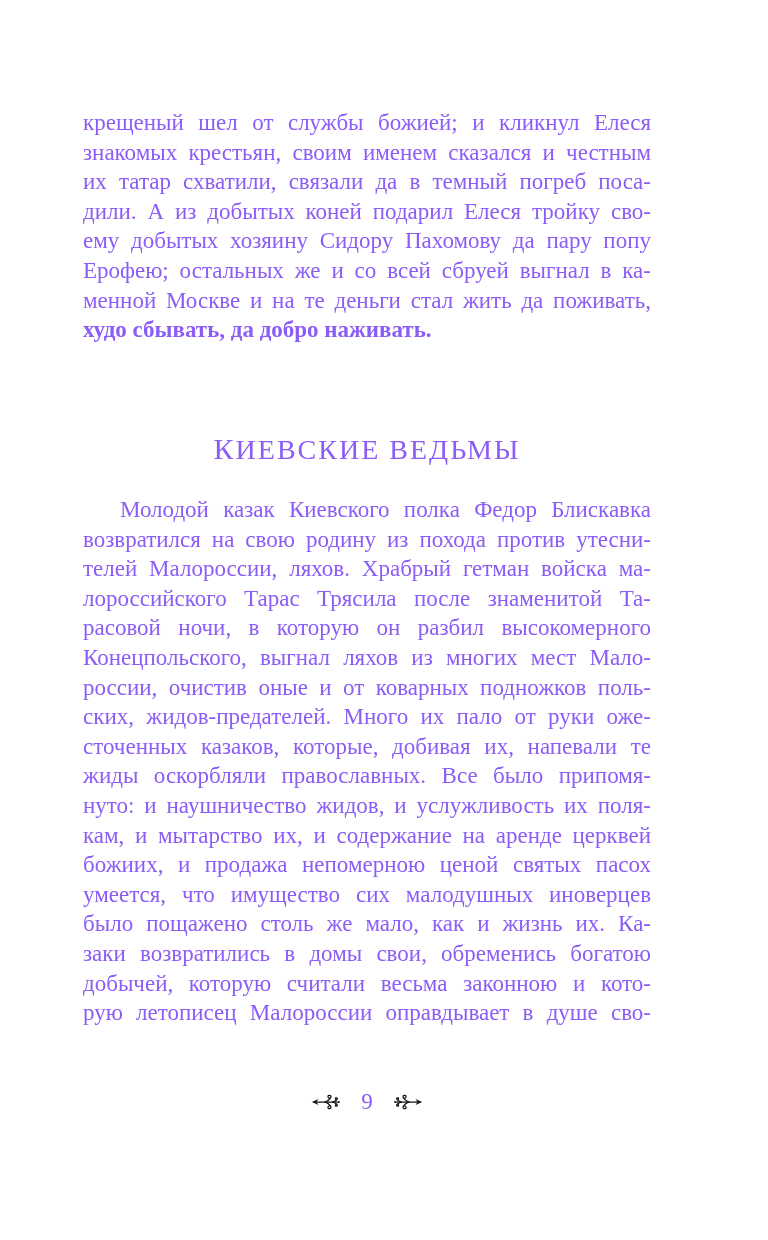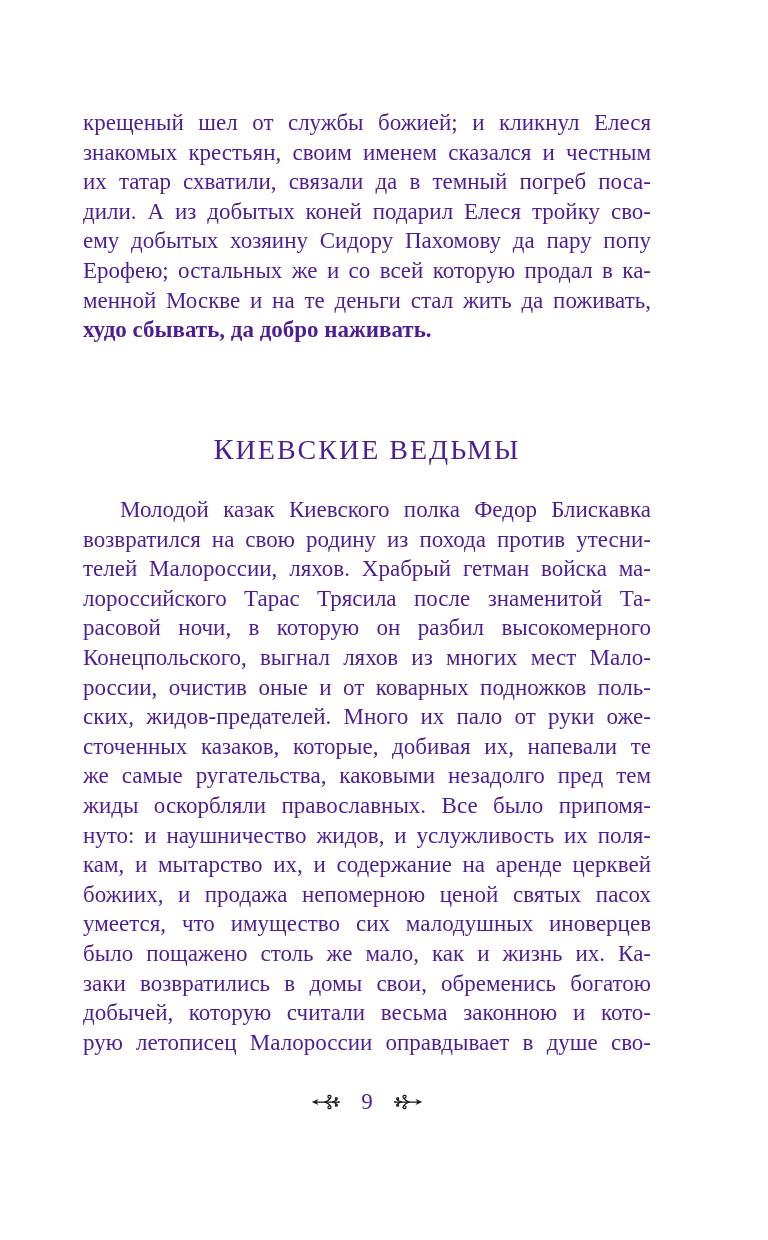--- a/index.html
+++ b/index.html
@@ -1,21 +1,21 @@
 <!DOCTYPE html>
 <html lang="ru"><head>
 <meta charset="utf-8">
 <style>
   html, body { margin: 0; padding: 0; background: #ffffff; }
   .sheet {
     position: relative;
     width: 768px;
     height: 1240px;
     background: #ffffff;
-    color: #4c1d95;
+    color: #8b5cf6;
     font-family: "Liberation Serif", "DejaVu Serif", serif;
     overflow: hidden;
   }
   .textcol { position: absolute; left: 83px; width: 568px; }
   .para { font-size: 23px; }
   .line {
     line-height: 29.6px;
     white-space: nowrap;
     text-align: justify;
     text-align-last: justify;
@@ -48,40 +48,39 @@
 <body>
 
 <div class="sheet">
 
   <div class="textcol para" id="p1">
     <div class="line">крещеный шел от службы божией; и кликнул Елеся</div>
     <div class="line">знакомых крестьян, своим именем сказался и честным</div>
     <div class="line">их татар схватили, связали да в темный погреб поса-</div>
     <div class="line">дили. А из добытых коней подарил Елеся тройку сво-</div>
     <div class="line">ему добытых хозяину Сидору Пахомову да пару попу</div>
-    <div class="line">Ерофею; остальных же и со всей которую продал в ка-</div>
+    <div class="line">Ерофею; остальных же и со всей сбруей выгнал в ка-</div>
     <div class="line">менной Москве и на те деньги стал жить да поживать,</div>
     <div class="line noj">худо сбывать, да добро наживать.</div>
   </div>
 
   <div class="heading">
     <span class="cap">К</span><span class="rest">ИЕВСКИЕ ВЕДЬМЫ</span>
   </div>
 
   <div class="textcol para" id="p2">
     <div class="line indent">Молодой казак Киевского полка Федор Блискавка</div>
     <div class="line">возвратился на свою родину из похода против утесни-</div>
     <div class="line">телей Малороссии, ляхов. Храбрый гетман войска ма-</div>
     <div class="line">лороссийского Тарас Трясила после знаменитой Та-</div>
     <div class="line">расовой ночи, в которую он разбил высокомерного</div>
     <div class="line">Конецпольского, выгнал ляхов из многих мест Мало-</div>
     <div class="line">россии, очистив оные и от коварных подножков поль-</div>
     <div class="line">ских, жидов-предателей. Много их пало от руки оже-</div>
     <div class="line">сточенных казаков, которые, добивая их, напевали те</div>
-    <div class="line">же самые ругательства, каковыми незадолго пред тем</div>
     <div class="line">жиды оскорбляли православных. Все было припомя-</div>
     <div class="line">нуто: и наушничество жидов, и услужливость их поля-</div>
     <div class="line">кам, и мытарство их, и содержание на аренде церквей</div>
     <div class="line">божиих, и продажа непомерною ценой святых пасох</div>
     <div class="line">умеется, что имущество сих малодушных иноверцев</div>
     <div class="line">было пощажено столь же мало, как и жизнь их. Ка-</div>
     <div class="line">заки возвратились в домы свои, обременись богатою</div>
     <div class="line">добычей, которую считали весьма законною и кото-</div>
     <div class="line">рую летописец Малороссии оправдывает в душе сво-</div>
   </div>

